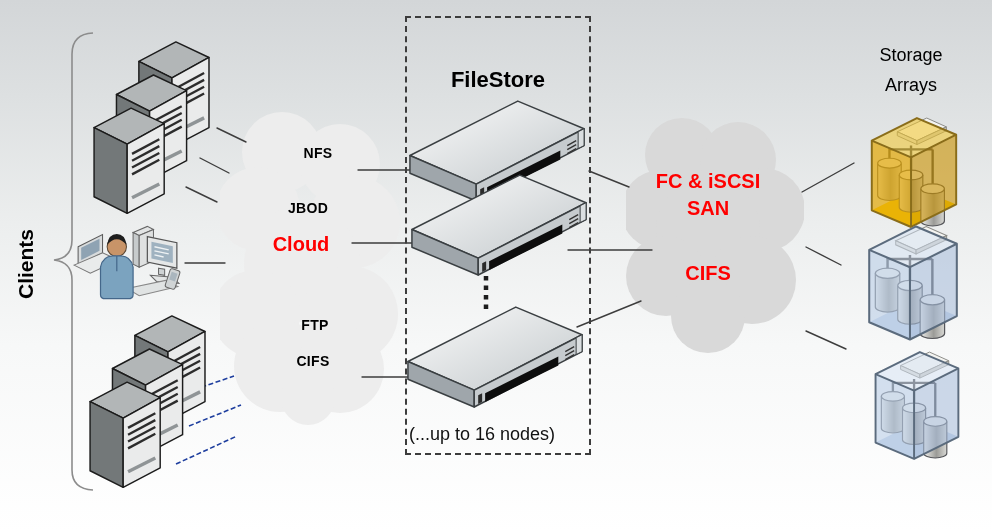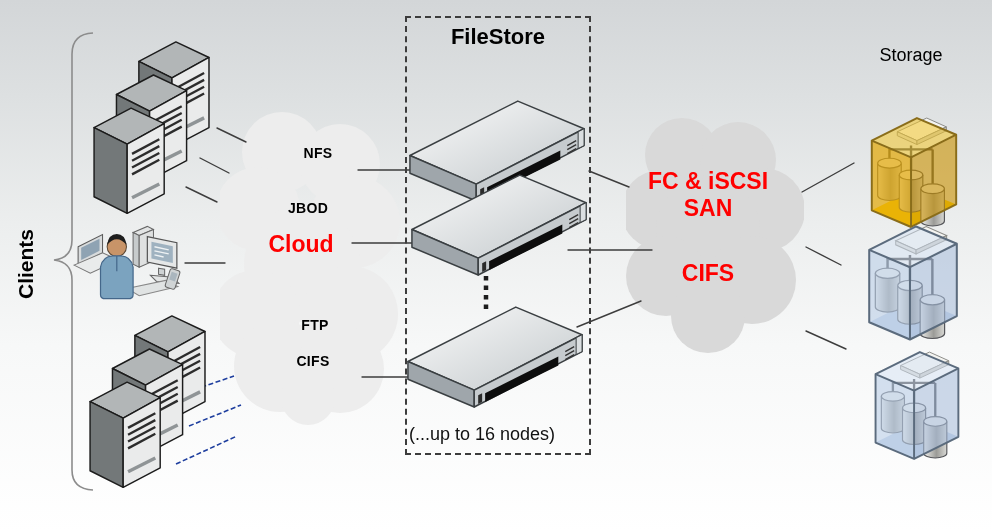--- a/index.html
+++ b/index.html
@@ -5,22 +5,22 @@
   html,body{margin:0;padding:0;background:#fff;}
   .stage{
     position:relative;width:992px;height:532px;overflow:hidden;
     font-family:"Liberation Sans",sans-serif;
     background:linear-gradient(180deg,#d3d6d8 0%,#dde0e1 18%,#eceeee 42%,#f7f8f8 65%,#ffffff 100%);
   }
   .abs{position:absolute;}
   .txt{position:absolute;white-space:nowrap;color:#000;}
   .ctr{transform:translateX(-50%);text-align:center;}
   .proto{font-size:14px;font-weight:bold;letter-spacing:.3px;padding-left:36px;}
-  .red{color:#ff0000;font-weight:bold;font-size:23px;line-height:27px;}
-  .fs-title{font-size:22px;font-weight:bold;}
+  .red{color:#ff0000;font-weight:bold;font-size:20px;line-height:27px;}
+  .fs-title{font-size:22px;font-weight:bold;margin-top:43px;}
   .fs-caption{font-size:18px;font-weight:normal;color:#111;}
   .sa-title{font-size:18px;font-weight:normal;line-height:30px;}
   .clients-label{
     font-size:21px;font-weight:bold;
     writing-mode:vertical-rl;transform:rotate(180deg);
     text-align:center;
   }
   .fs-box{
     position:absolute;left:405px;top:16px;width:186px;height:439px;
     border:2px dashed #3c3c3c;box-sizing:border-box;background:transparent;
@@ -250,15 +250,16 @@
   <div class="txt ctr fs-caption" style="left:482px;top:424px">(...up to 16 nodes)</div>
 
   <div class="txt ctr red" style="left:708px;top:168px">
     <span style="display:block">FC &amp; iSCSI</span>
     <span style="display:block">SAN</span>
   </div>
   <div class="txt ctr red" style="left:708px;top:260px">CIFS</div>
 
   <div class="txt ctr sa-title" style="left:911px;top:40px">
     <span style="display:block">Storage</span>
+    <span style="display:block">Arrays</span>
   </div>
 
 </div>
 
 </body></html>

